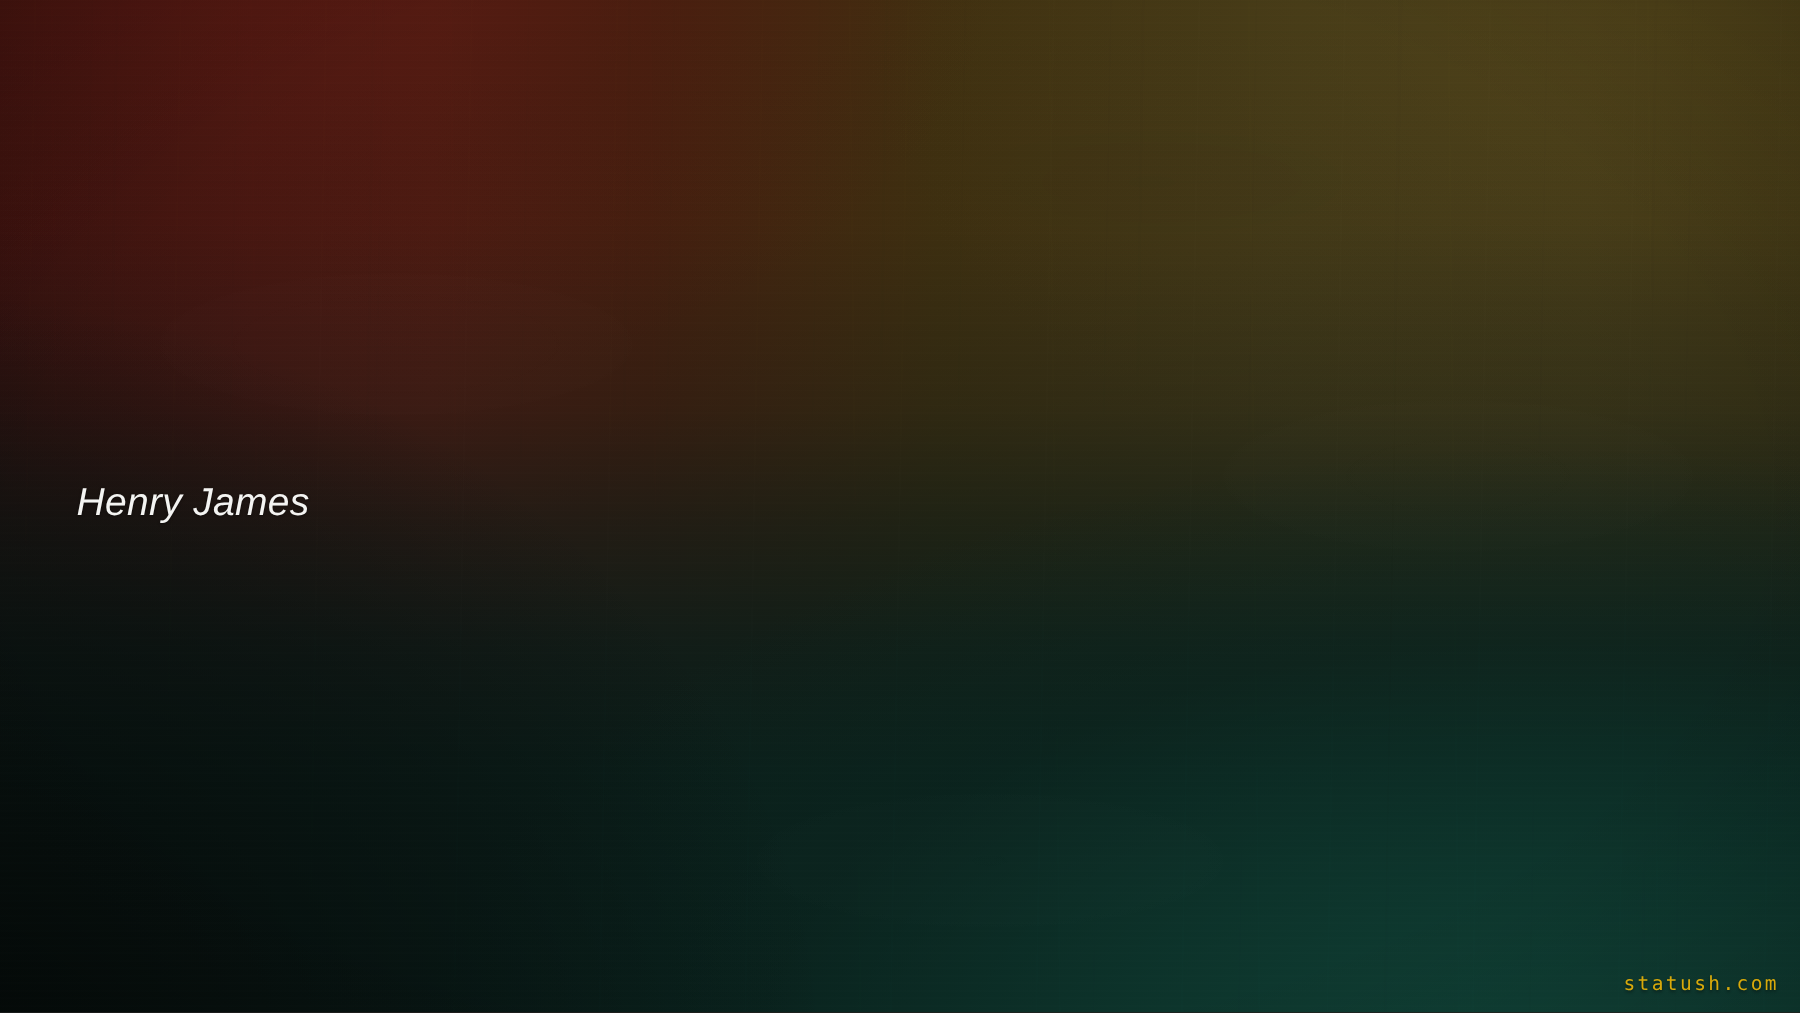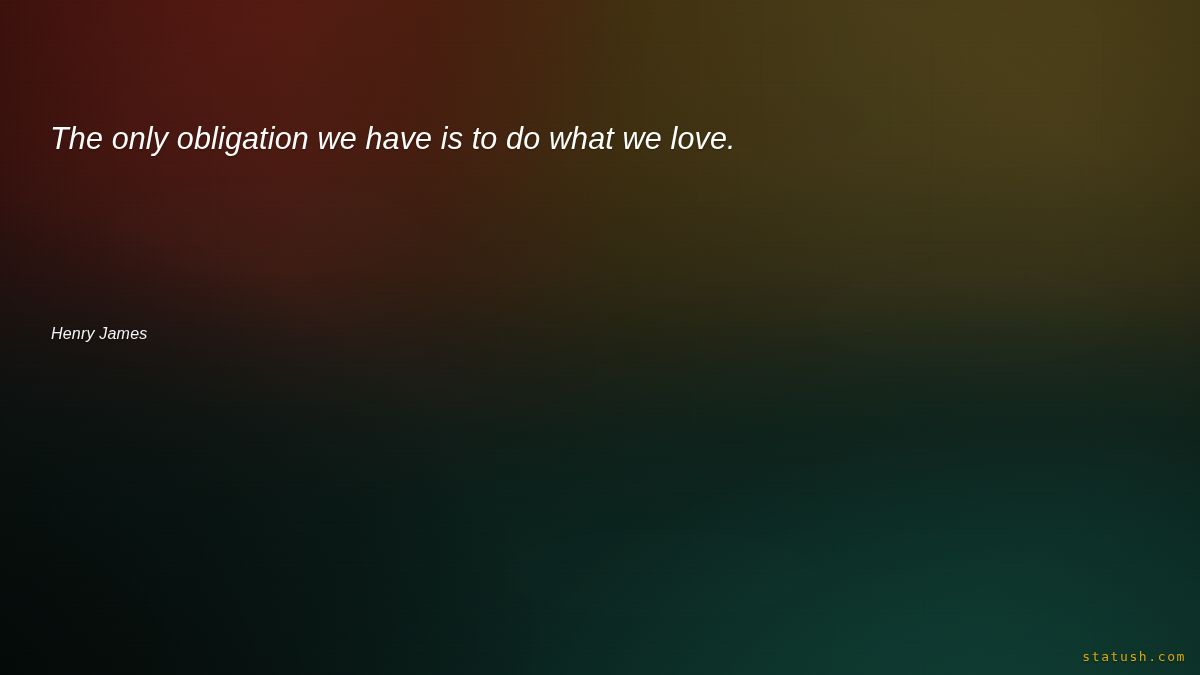--- a/index.html
+++ b/index.html
@@ -182,21 +182,21 @@
     letter-spacing: 0.15px;
     white-space: nowrap;
     text-shadow: 0 1px 2px rgba(0,0,0,0.35);
   }
 
   .author-text {
     position: absolute;
     left: 51px;
     top: 321px;
     margin: 0;
-    font-size: 16px;
+    font-size: 26px;
     line-height: 26px;
     font-style: italic;
     font-weight: 400;
     color: #f4f4f2;
     letter-spacing: 0.2px;
     white-space: nowrap;
     text-shadow: 0 1px 2px rgba(0,0,0,0.35);
   }
 
   .watermark {
@@ -224,19 +224,18 @@
   <div class="bg-layer bg-gold-bloom"></div>
   <div class="bg-layer bg-red-bloom"></div>
   <div class="bg-layer bg-vert-fade"></div>
   <div class="bg-layer bg-teal-glow"></div>
   <div class="bg-layer bg-dark-left"></div>
   <div class="bg-layer bg-mottle"></div>
   <div class="bg-layer bg-grain"></div>
   <div class="bg-layer bg-scratches"></div>
   <div class="bg-layer bg-vignette"></div>
 
-  <p class="quote-text">The only obligation we have is to do what we love.</p>
 
   <p class="author-text">Henry James</p>
 
   <p class="watermark">statush.com</p>
 
 </div>
 
 </body></html>

